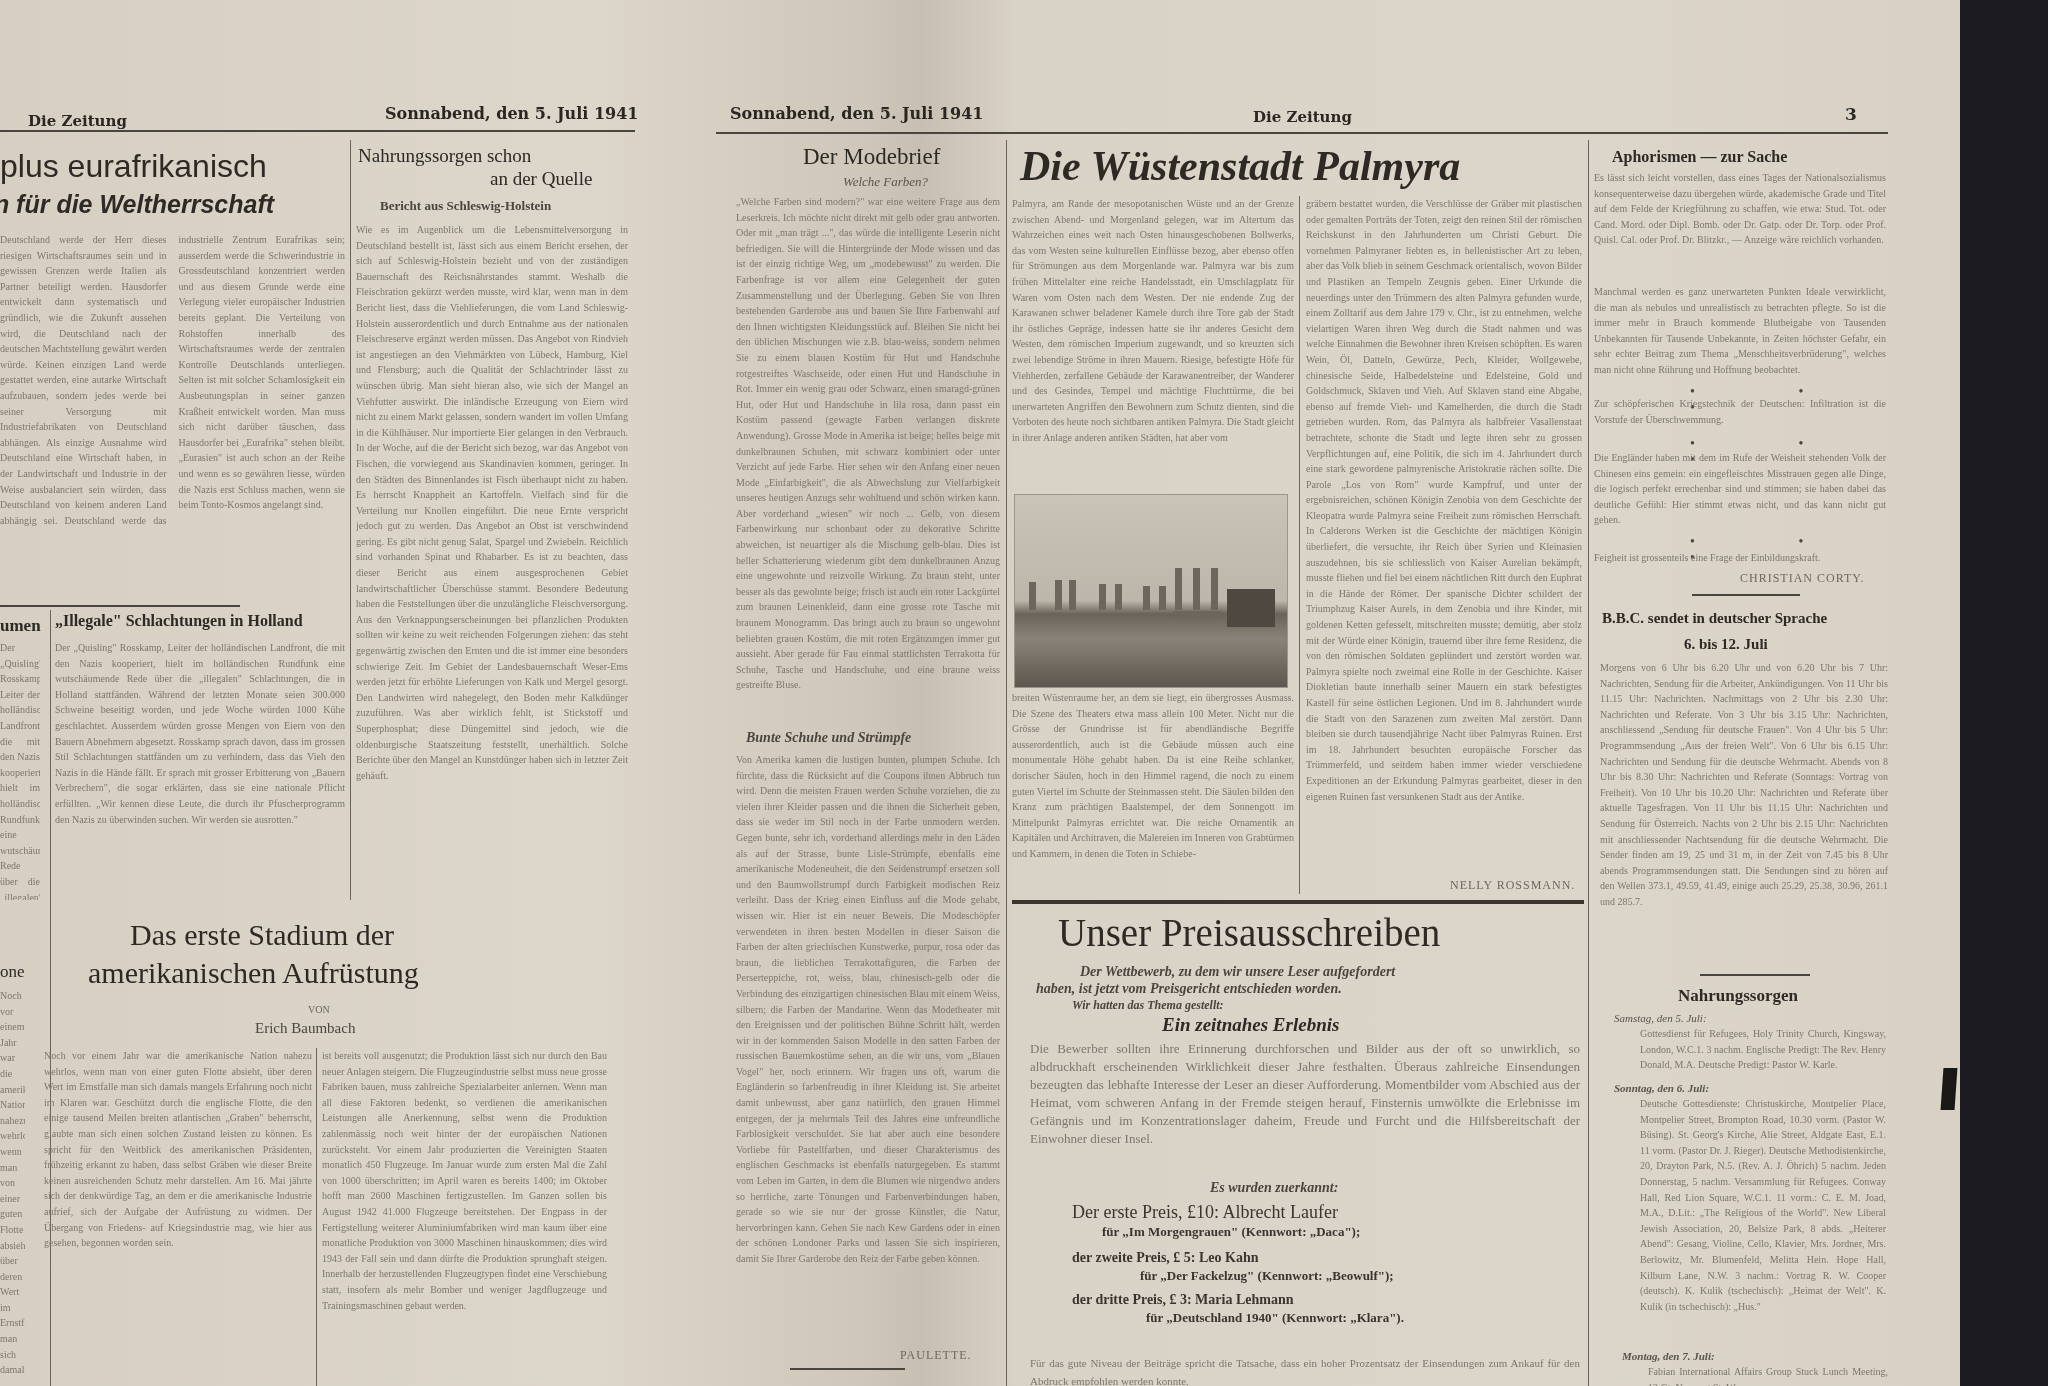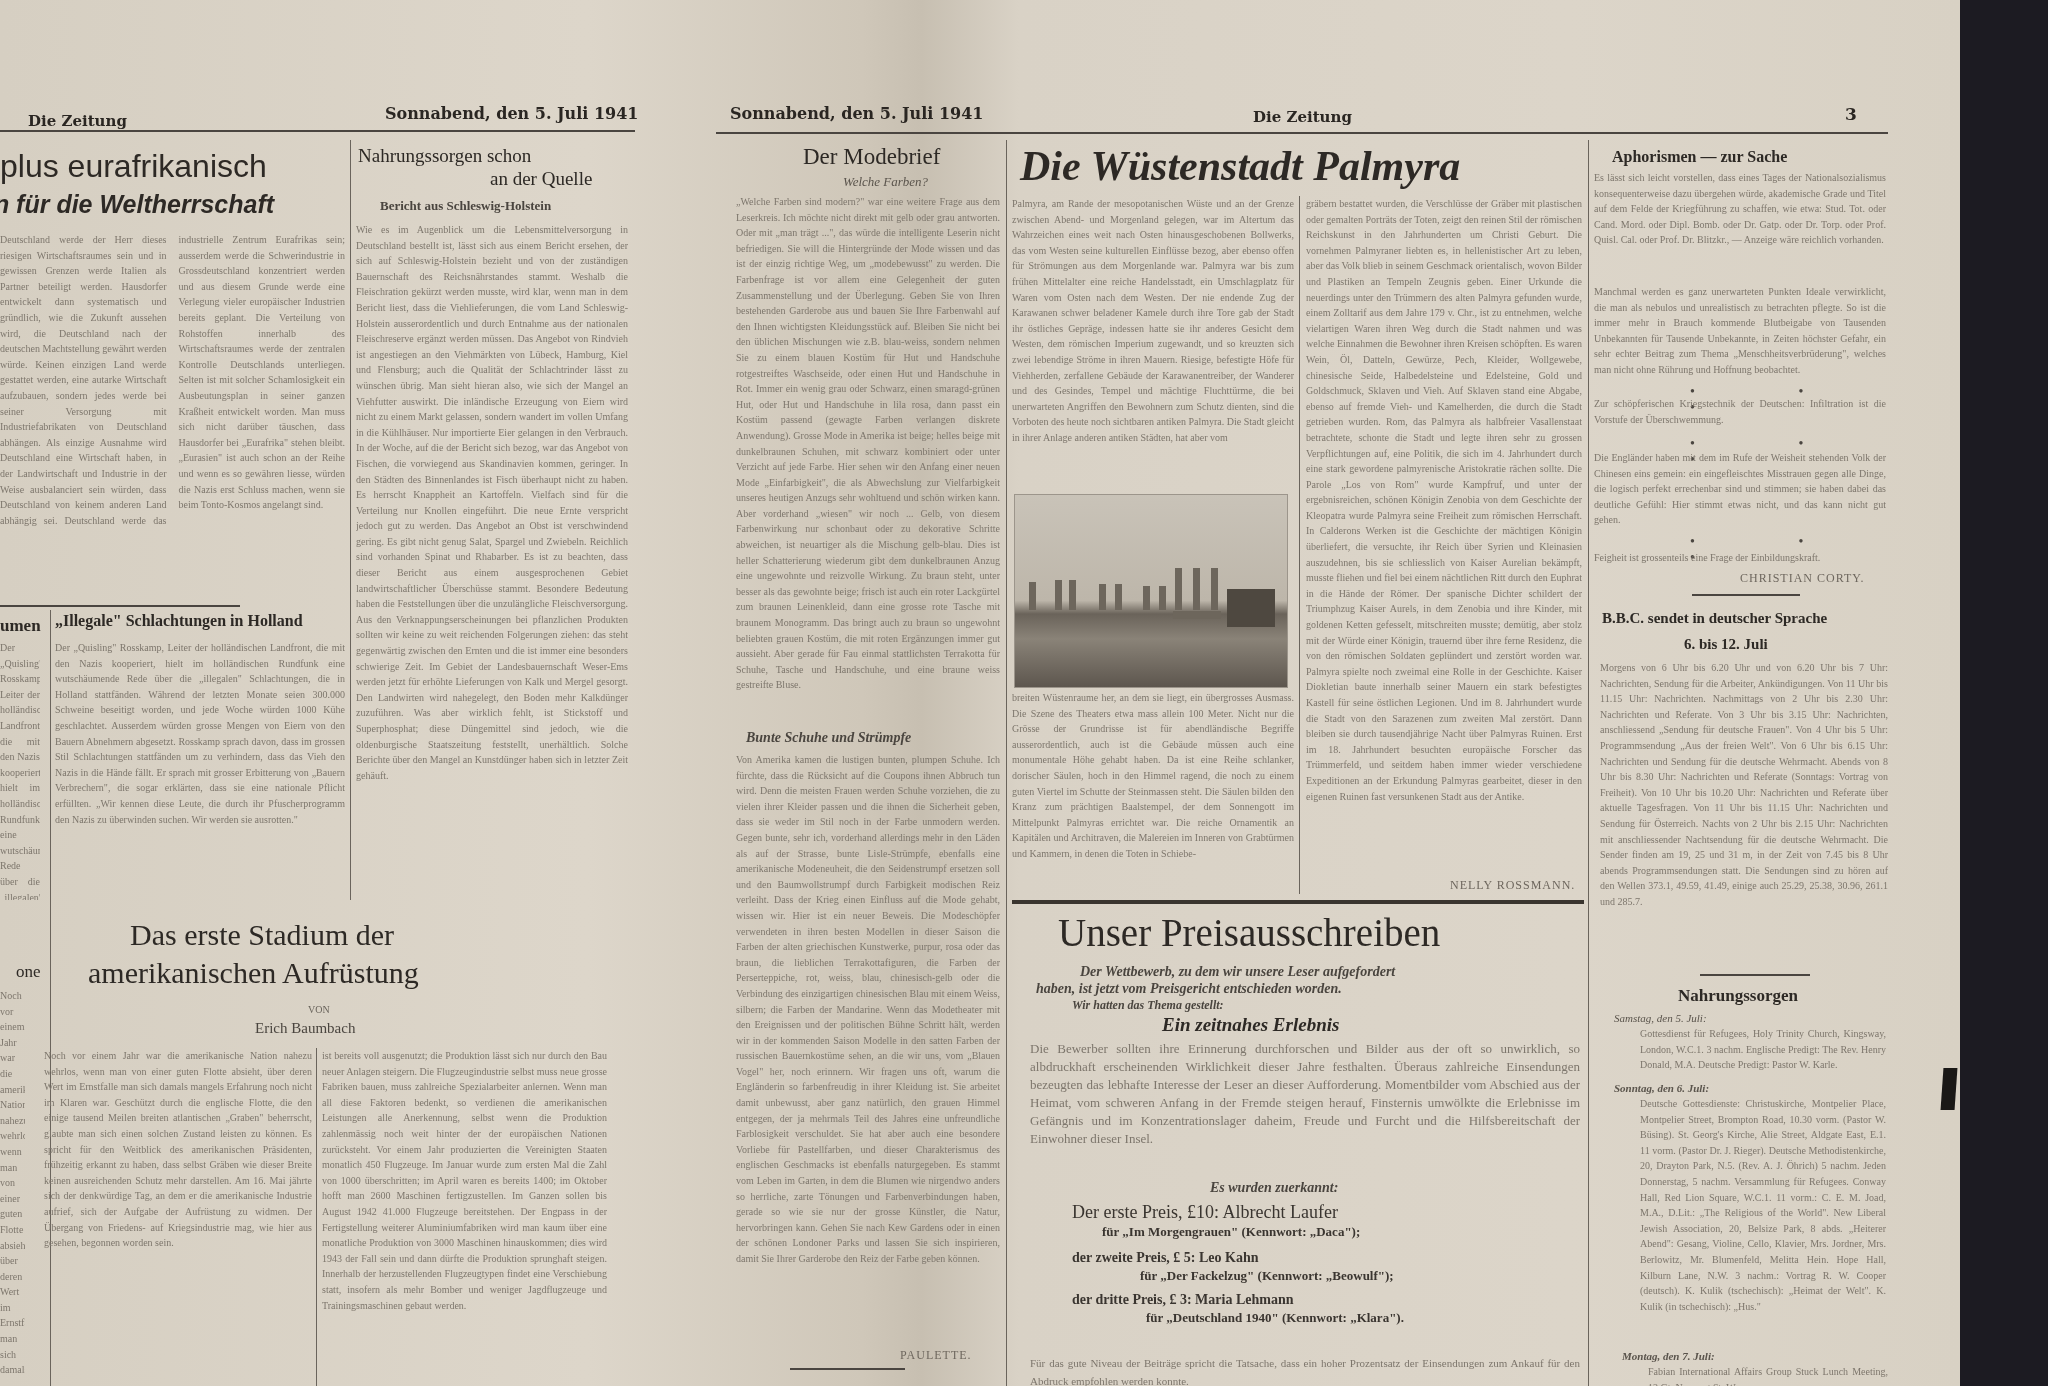--- a/index.html
+++ b/index.html
@@ -41,21 +41,21 @@
 
   <div class="vrule" style="left:350px;top:140px;height:760px;"></div>
 
   <div class="h1" style="left:358px;top:145px;font-size:19px;font-family:'Liberation Serif',serif;">Nahrungssorgen schon</div>
   <div class="h1" style="left:490px;top:168px;font-size:19px;font-family:'Liberation Serif',serif;">an der Quelle</div>
   <div class="h1" style="left:380px;top:198px;font-size:13px;font-weight:bold;font-family:'Liberation Serif',serif;color:#4a453f;">Bericht aus Schleswig-Holstein</div>
   <div class="body" style="left:356px;top:222px;width:272px;height:680px;">Wie es im Augenblick um die Lebensmittelversorgung in Deutschland bestellt ist, lässt sich aus einem Bericht ersehen, der sich auf Schleswig-Holstein bezieht und von der zuständigen Bauernschaft des Reichsnährstandes stammt. Weshalb die Fleischration gekürzt werden musste, wird klar, wenn man in dem Bericht liest, dass die Viehlieferungen, die vom Land Schleswig-Holstein ausserordentlich und durch Entnahme aus der nationalen Fleischreserve ergänzt werden müssen. Das Angebot von Rindvieh ist angestiegen an den Viehmärkten von Lübeck, Hamburg, Kiel und Flensburg; auch die Qualität der Schlachtrinder lässt zu wünschen übrig. Man sieht hieran also, wie sich der Mangel an Viehfutter auswirkt. Die inländische Erzeugung von Eiern wird nicht zu einem Markt gelassen, sondern wandert im vollen Umfang in die Kühlhäuser. Nur importierte Eier gelangen in den Verbrauch. In der Woche, auf die der Bericht sich bezog, war das Angebot von Fischen, die vorwiegend aus Skandinavien kommen, geringer. In den Städten des Binnenlandes ist Fisch überhaupt nicht zu haben. Es herrscht Knappheit an Kartoffeln. Vielfach sind für die Verteilung nur Knollen eingeführt. Die neue Ernte verspricht jedoch gut zu werden. Das Angebot an Obst ist verschwindend gering. Es gibt nicht genug Salat, Spargel und Zwiebeln. Reichlich sind vorhanden Spinat und Rhabarber. Es ist zu beachten, dass dieser Bericht aus einem ausgesprochenen Gebiet landwirtschaftlicher Überschüsse stammt. Besondere Bedeutung haben die Feststellungen über die unzulängliche Fleischversorgung. Aus den Verknappungserscheinungen bei pflanzlichen Produkten sollten wir keine zu weit reichenden Folgerungen ziehen: das steht gegenwärtig zwischen den Ernten und die ist immer eine besonders schwierige Zeit. Im Gebiet der Landesbauernschaft Weser-Ems werden jetzt für erhöhte Lieferungen von Kalk und Mergel gesorgt. Den Landwirten wird nahegelegt, den Boden mehr Kalkdünger zuzuführen. Was aber wirklich fehlt, ist Stickstoff und Superphosphat; diese Düngemittel sind jedoch, wie die oldenburgische Staatszeitung feststellt, unerhältlich. Solche Berichte über den Mangel an Kunstdünger haben sich in letzter Zeit gehäuft.</div>
 
   <div class="h1" style="left:0;top:616px;font-size:17px;font-family:'Liberation Serif',serif;font-weight:bold;">umen</div>
   <div class="body" style="left:0;top:640px;width:40px;height:260px;">Der „Quisling" Rosskamp, Leiter der holländischen Landfront, die mit den Nazis kooperiert, hielt im holländischen Rundfunk eine wutschäumende Rede über die „illegalen" Schlachtungen, die in Holland stattfänden. Während der letzten Monate seien 300.000 Schweine beseitigt worden, und jede Woche würden 1000 Kühe geschlachtet. Ausserdem würden grosse Mengen von Eiern von den Bauern Abnehmern abgesetzt. Rosskamp sprach davon, dass im grossen Stil Schlachtungen stattfänden um zu verhindern, dass das Vieh den Nazis in die Hände fällt. Er sprach mit grosser Erbitterung von „Bauern Verbrechern", die sogar erklärten, dass sie eine nationale Pflicht erfüllten. „Wir kennen diese Leute, die durch ihr Pfuscherprogramm den Nazis zu überwinden suchen. Wir werden sie ausrotten."</div>
-  <div class="h1" style="left:0;top:962px;font-size:17px;font-family:'Liberation Serif',serif;padding-left:16px;">one</div>
+  <div class="h1" style="left:0;top:962px;font-size:17px;font-family:'Liberation Serif',serif;">one</div>
   <div class="body" style="left:0;top:988px;width:25px;height:390px;">Noch vor einem Jahr war die amerikanische Nation nahezu wehrlos, wenn man von einer guten Flotte absieht, über deren Wert im Ernstfalle man sich damals mangels Erfahrung noch nicht im Klaren war. Geschützt durch die englische Flotte, die den einige tausend Meilen breiten atlantischen „Graben" beherrscht, glaubte man sich einen solchen Zustand leisten zu können. Es spricht für den Weitblick des amerikanischen Präsidenten, frühzeitig erkannt zu haben, dass selbst Gräben wie dieser Breite keinen ausreichenden Schutz mehr darstellen. Am 16. Mai jährte sich der denkwürdige Tag, an dem er die amerikanische Industrie aufrief, sich der Aufgabe der Aufrüstung zu widmen. Der Übergang von Friedens- auf Kriegsindustrie mag, wie hier aus gesehen, begonnen worden sein.</div>
   <div class="vrule" style="left:50px;top:610px;height:776px;"></div>
 
   <div class="h1" style="left:55px;top:612px;font-size:16px;font-family:'Liberation Serif',serif;font-weight:bold;">„Illegale" Schlachtungen in Holland</div>
   <div class="body" style="left:55px;top:640px;width:290px;height:262px;">Der „Quisling" Rosskamp, Leiter der holländischen Landfront, die mit den Nazis kooperiert, hielt im holländischen Rundfunk eine wutschäumende Rede über die „illegalen" Schlachtungen, die in Holland stattfänden. Während der letzten Monate seien 300.000 Schweine beseitigt worden, und jede Woche würden 1000 Kühe geschlachtet. Ausserdem würden grosse Mengen von Eiern von den Bauern Abnehmern abgesetzt. Rosskamp sprach davon, dass im grossen Stil Schlachtungen stattfänden um zu verhindern, dass das Vieh den Nazis in die Hände fällt. Er sprach mit grosser Erbitterung von „Bauern Verbrechern", die sogar erklärten, dass sie eine nationale Pflicht erfüllten. „Wir kennen diese Leute, die durch ihr Pfuscherprogramm den Nazis zu überwinden suchen. Wir werden sie ausrotten."</div>
 
   <div class="h1" style="left:130px;top:918px;font-size:30px;font-family:'Liberation Serif',serif;">Das erste Stadium der</div>
   <div class="h1" style="left:88px;top:956px;font-size:30px;font-family:'Liberation Serif',serif;">amerikanischen Aufrüstung</div>
   <div class="h1" style="left:308px;top:1004px;font-size:10px;font-family:'Liberation Serif',serif;color:#6a645c;">VON</div>
   <div class="h1" style="left:255px;top:1020px;font-size:15px;font-family:'Liberation Serif',serif;color:#4a453f;">Erich Baumbach</div>

